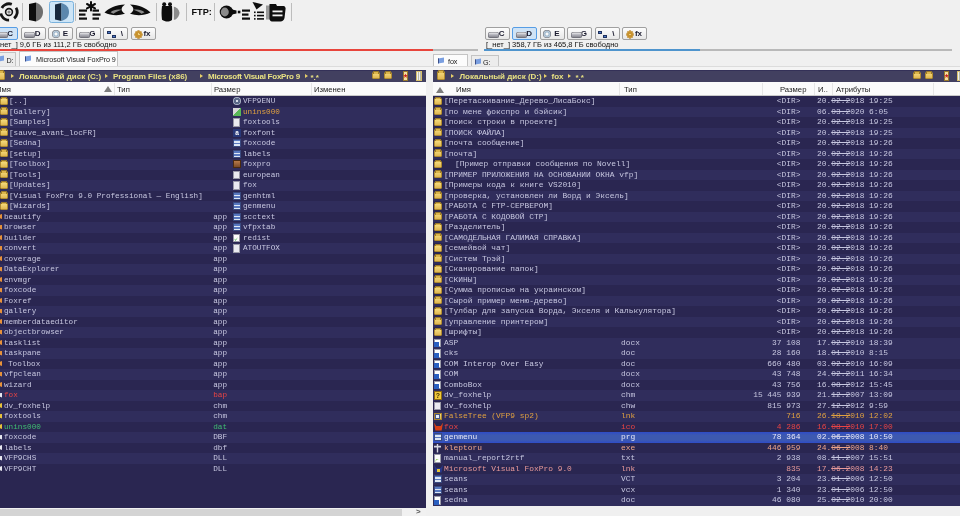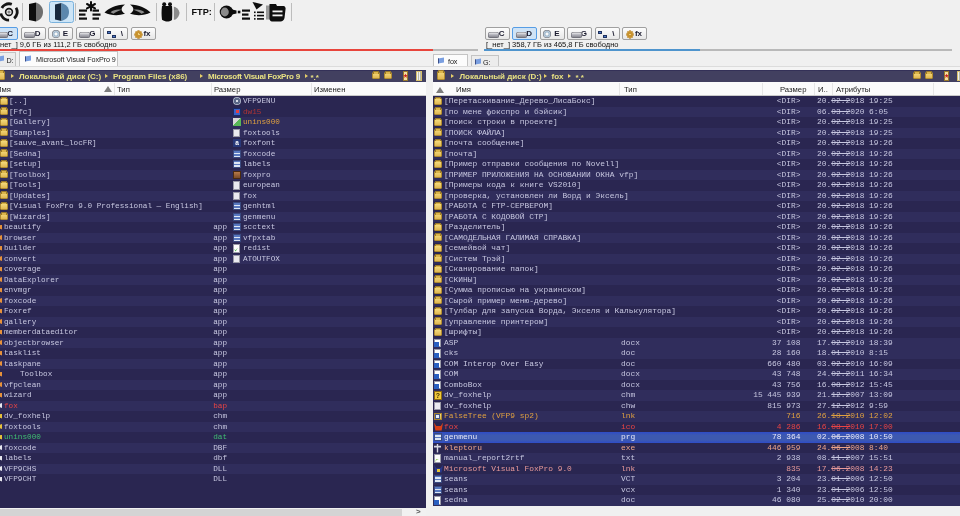--- a/index.html
+++ b/index.html
@@ -228,21 +228,20 @@
       <span style="left:385px">И..</span>
       <span style="left:403px">Атрибуты</span>
       <i class="hsep" style="left:186px"></i>
       <i class="hsep" style="left:329px"></i>
       <i class="hsep" style="left:381px"></i>
       <i class="hsep" style="left:399px"></i>
       <i class="hsep" style="left:500px"></i>
     </div>
     <div id="listL" class="abs">
       <div class="row ra"><b class="i-fold ic" style="left:0px"></b><span class="nm " style="left:9px">[..]</span><b class="i-dll ic" style="left:233px"></b><span class="nm " style="left:243px">VFP9ENU</span></div>
-      <div class="row ra"><b class="i-fold ic" style="left:0px"></b><span class="nm " style="left:9px">[Ffc]</span><b class="i-dw ic" style="left:233px"></b><span class="nm dred" style="left:243px">dw15</span></div>
       <div class="row rb"><b class="i-fold ic" style="left:0px"></b><span class="nm " style="left:9px">[Gallery]</span><b class="i-un ic" style="left:233px"></b><span class="nm org" style="left:243px">unins000</span></div>
       <div class="row rb"><b class="i-fold ic" style="left:0px"></b><span class="nm " style="left:9px">[Samples]</span><b class="i-page ic" style="left:233px"></b><span class="nm " style="left:243px">foxtools</span></div>
       <div class="row ra"><b class="i-fold ic" style="left:0px"></b><span class="nm " style="left:9px">[sauve_avant_locFR]</span><b class="i-font ic" style="left:233px"></b><span class="nm " style="left:243px">foxfont</span></div>
       <div class="row rb"><b class="i-fold ic" style="left:0px"></b><span class="nm " style="left:9px">[Sedna]</span><b class="i-grid ic" style="left:233px"></b><span class="nm " style="left:243px">foxcode</span></div>
       <div class="row ra"><b class="i-fold ic" style="left:0px"></b><span class="nm " style="left:9px">[setup]</span><b class="i-grid ic" style="left:233px"></b><span class="nm " style="left:243px">labels</span></div>
       <div class="row rb"><b class="i-fold ic" style="left:0px"></b><span class="nm " style="left:9px">[Toolbox]</span><b class="i-fpro ic" style="left:233px"></b><span class="nm " style="left:243px">foxpro</span></div>
       <div class="row ra"><b class="i-fold ic" style="left:0px"></b><span class="nm " style="left:9px">[Tools]</span><b class="i-page ic" style="left:233px"></b><span class="nm " style="left:243px">european</span></div>
       <div class="row rb"><b class="i-fold ic" style="left:0px"></b><span class="nm " style="left:9px">[Updates]</span><b class="i-page ic" style="left:233px"></b><span class="nm " style="left:243px">fox</span></div>
       <div class="row ra"><b class="i-fold ic" style="left:0px"></b><span class="nm " style="left:9px">[Visual FoxPro 9.0 Professional — English]</span><b class="i-grid ic" style="left:233px"></b><span class="nm " style="left:243px">genhtml</span></div>
       <div class="row rb"><b class="i-fold ic" style="left:0px"></b><span class="nm " style="left:9px">[Wizards]</span><b class="i-grid ic" style="left:233px"></b><span class="nm " style="left:243px">genmenu</span></div>
@@ -253,40 +252,40 @@
       <div class="row ra"><b class="i-tip  ic" style="left:0px"></b><span class="nm " style="left:4px">coverage</span><span class="ext ">app</span></div>
       <div class="row rb"><b class="i-tip  ic" style="left:0px"></b><span class="nm " style="left:4px">DataExplorer</span><span class="ext ">app</span></div>
       <div class="row ra"><b class="i-tip  ic" style="left:0px"></b><span class="nm " style="left:4px">envmgr</span><span class="ext ">app</span></div>
       <div class="row rb"><b class="i-tip  ic" style="left:0px"></b><span class="nm " style="left:4px">foxcode</span><span class="ext ">app</span></div>
       <div class="row ra"><b class="i-tip  ic" style="left:0px"></b><span class="nm " style="left:4px">Foxref</span><span class="ext ">app</span></div>
       <div class="row rb"><b class="i-tip  ic" style="left:0px"></b><span class="nm " style="left:4px">gallery</span><span class="ext ">app</span></div>
       <div class="row ra"><b class="i-tip  ic" style="left:0px"></b><span class="nm " style="left:4px">memberdataeditor</span><span class="ext ">app</span></div>
       <div class="row rb"><b class="i-tip  ic" style="left:0px"></b><span class="nm " style="left:4px">objectbrowser</span><span class="ext ">app</span></div>
       <div class="row ra"><b class="i-tip  ic" style="left:0px"></b><span class="nm " style="left:4px">tasklist</span><span class="ext ">app</span></div>
       <div class="row rb"><b class="i-tip  ic" style="left:0px"></b><span class="nm " style="left:4px">taskpane</span><span class="ext ">app</span></div>
-      <div class="row ra"><b class="i-tip  ic" style="left:0px"></b><span class="nm " style="left:20px">Toolbox</span><span class="ext ">app</span></div>
+      <div class="row ra"><b class="i-tip  ic" style="left:0px"></b><span class="nm " style="left:8px">Toolbox</span><span class="ext ">app</span></div>
       <div class="row rb"><b class="i-tip  ic" style="left:0px"></b><span class="nm " style="left:4px">vfpclean</span><span class="ext ">app</span></div>
       <div class="row ra"><b class="i-tip  ic" style="left:0px"></b><span class="nm " style="left:4px">wizard</span><span class="ext ">app</span></div>
       <div class="row rb"><b class="i-tip tw ic" style="left:0px"></b><span class="nm red" style="left:4px">fox</span><span class="ext red">bap</span></div>
       <div class="row ra"><b class="i-tip ty ic" style="left:0px"></b><span class="nm " style="left:4px">dv_foxhelp</span><span class="ext ">chm</span></div>
       <div class="row rb"><b class="i-tip ty ic" style="left:0px"></b><span class="nm " style="left:4px">foxtools</span><span class="ext ">chm</span></div>
       <div class="row ra"><b class="i-tip ty ic" style="left:0px"></b><span class="nm grn" style="left:4px">unins000</span><span class="ext grn">dat</span></div>
       <div class="row rb"><b class="i-tip tw ic" style="left:0px"></b><span class="nm " style="left:4px">foxcode</span><span class="ext ">DBF</span></div>
       <div class="row ra"><b class="i-tip tw ic" style="left:0px"></b><span class="nm " style="left:4px">labels</span><span class="ext ">dbf</span></div>
       <div class="row rb"><b class="i-tip tw ic" style="left:0px"></b><span class="nm " style="left:4px">VFP9CHS</span><span class="ext ">DLL</span></div>
       <div class="row ra"><b class="i-tip tw ic" style="left:0px"></b><span class="nm " style="left:4px">VFP9CHT</span><span class="ext ">DLL</span></div>
     </div>
     <div id="listR" class="abs">
       <div class="row ra"><b class="i-fold ic" style="left:1px"></b><span class="nm " style="left:11px">[Перетаскивание_Дерево_ЛисаБокс]</span><span class="sz ">&lt;DIR&gt;</span><span class="nm dt " style="left:384px">20.<s>02.2</s>018 19:25</span></div>
       <div class="row rb"><b class="i-fold ic" style="left:1px"></b><span class="nm " style="left:11px">[по мене фокспро и бэйсик]</span><span class="sz ">&lt;DIR&gt;</span><span class="nm dt " style="left:384px">06.<s>03.2</s>020 6:05</span></div>
       <div class="row ra"><b class="i-fold ic" style="left:1px"></b><span class="nm " style="left:11px">[поиск строки в проекте]</span><span class="sz ">&lt;DIR&gt;</span><span class="nm dt " style="left:384px">20.<s>02.2</s>018 19:25</span></div>
       <div class="row rb"><b class="i-fold ic" style="left:1px"></b><span class="nm " style="left:11px">[ПОИСК ФАЙЛА]</span><span class="sz ">&lt;DIR&gt;</span><span class="nm dt " style="left:384px">20.<s>02.2</s>018 19:25</span></div>
       <div class="row ra"><b class="i-fold ic" style="left:1px"></b><span class="nm " style="left:11px">[почта сообщение]</span><span class="sz ">&lt;DIR&gt;</span><span class="nm dt " style="left:384px">20.<s>02.2</s>018 19:26</span></div>
       <div class="row rb"><b class="i-fold ic" style="left:1px"></b><span class="nm " style="left:11px">[почта]</span><span class="sz ">&lt;DIR&gt;</span><span class="nm dt " style="left:384px">20.<s>02.2</s>018 19:26</span></div>
-      <div class="row ra"><b class="i-fold ic" style="left:1px"></b><span class="nm " style="left:11px">[Пример отправки сообщения по Novell]</span><span class="sz ">&lt;DIR&gt;</span><span class="nm dt " style="left:384px">20.<s>02.2</s>018 19:26</span></div>
+      <div class="row ra"><b class="i-fold ic" style="left:1px"></b><span class="nm " style="left:22px">[Пример отправки сообщения по Novell]</span><span class="sz ">&lt;DIR&gt;</span><span class="nm dt " style="left:384px">20.<s>02.2</s>018 19:26</span></div>
       <div class="row rb"><b class="i-fold ic" style="left:1px"></b><span class="nm " style="left:11px">[ПРИМЕР ПРИЛОЖЕНИЯ НА ОСНОВАНИИ ОКНА vfp]</span><span class="sz ">&lt;DIR&gt;</span><span class="nm dt " style="left:384px">20.<s>02.2</s>018 19:26</span></div>
       <div class="row ra"><b class="i-fold ic" style="left:1px"></b><span class="nm " style="left:11px">[Примеры кода к книге VS2010]</span><span class="sz ">&lt;DIR&gt;</span><span class="nm dt " style="left:384px">20.<s>02.2</s>018 19:26</span></div>
       <div class="row rb"><b class="i-fold ic" style="left:1px"></b><span class="nm " style="left:11px">[проверка, установлен ли Ворд и Эксель]</span><span class="sz ">&lt;DIR&gt;</span><span class="nm dt " style="left:384px">20.<s>02.2</s>018 19:26</span></div>
       <div class="row ra"><b class="i-fold ic" style="left:1px"></b><span class="nm " style="left:11px">[РАБОТА С FTP-СЕРВЕРОМ]</span><span class="sz ">&lt;DIR&gt;</span><span class="nm dt " style="left:384px">20.<s>02.2</s>018 19:26</span></div>
       <div class="row rb"><b class="i-fold ic" style="left:1px"></b><span class="nm " style="left:11px">[РАБОТА С КОДОВОЙ СТР]</span><span class="sz ">&lt;DIR&gt;</span><span class="nm dt " style="left:384px">20.<s>02.2</s>018 19:26</span></div>
       <div class="row ra"><b class="i-fold ic" style="left:1px"></b><span class="nm " style="left:11px">[Разделитель]</span><span class="sz ">&lt;DIR&gt;</span><span class="nm dt " style="left:384px">20.<s>02.2</s>018 19:26</span></div>
       <div class="row rb"><b class="i-fold ic" style="left:1px"></b><span class="nm " style="left:11px">[САМОДЕЛЬНАЯ ГАЛИМАЯ СПРАВКА]</span><span class="sz ">&lt;DIR&gt;</span><span class="nm dt " style="left:384px">20.<s>02.2</s>018 19:26</span></div>
       <div class="row ra"><b class="i-fold ic" style="left:1px"></b><span class="nm " style="left:11px">[семейвой чат]</span><span class="sz ">&lt;DIR&gt;</span><span class="nm dt " style="left:384px">20.<s>02.2</s>018 19:26</span></div>
       <div class="row rb"><b class="i-fold ic" style="left:1px"></b><span class="nm " style="left:11px">[Систем Трэй]</span><span class="sz ">&lt;DIR&gt;</span><span class="nm dt " style="left:384px">20.<s>02.2</s>018 19:26</span></div>
       <div class="row ra"><b class="i-fold ic" style="left:1px"></b><span class="nm " style="left:11px">[Сканирование папок]</span><span class="sz ">&lt;DIR&gt;</span><span class="nm dt " style="left:384px">20.<s>02.2</s>018 19:26</span></div>

